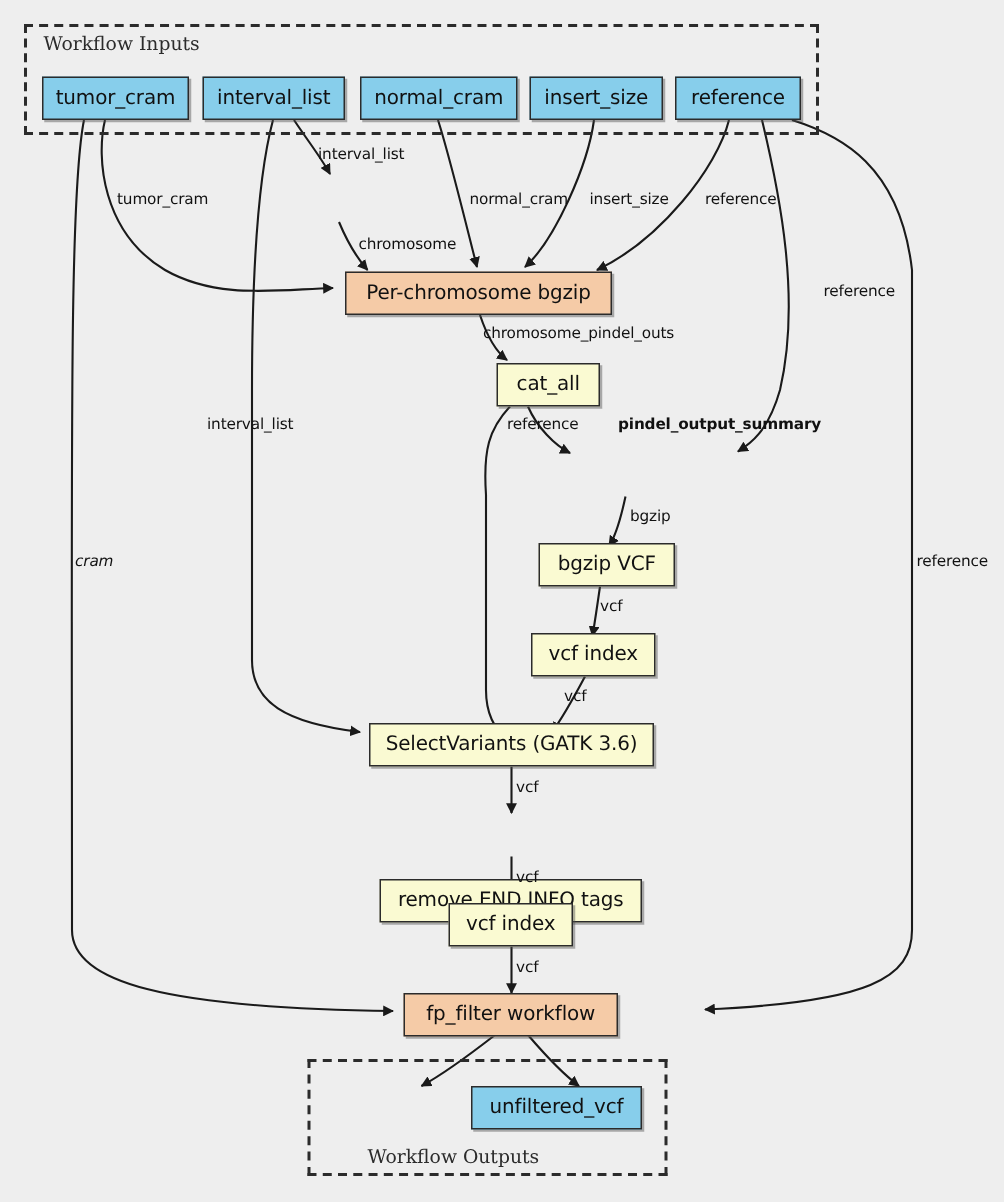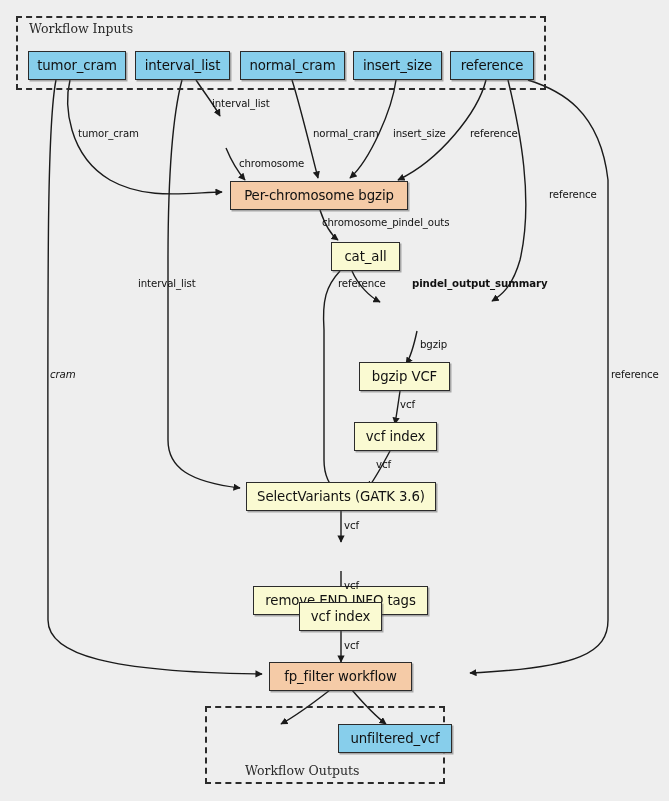--- a/index.html
+++ b/index.html
@@ -149,21 +149,21 @@
   <div class="node step" style="left:354px; top:422px; width:83px; height:29px;">vcf index</div>
 
   <div class="node step" style="left:246px; top:482px; width:190px; height:29px;">SelectVariants (GATK 3.6)</div>
 
   <div class="node step" style="left:253px; top:542px; width:175px; height:29px;margin-top:44px;">remove END INFO tags</div>
 
   <div class="node step" style="left:299px; top:602px; width:83px; height:29px;">vcf index</div>
 
   <div class="node subwf" style="left:269px; top:662px; width:143px; height:29px;">fp_filter workflow</div>
 
-  <div class="node io" style="left:314px; top:724px; width:114px; height:29px;margin-left:24px;">unfiltered_vcf</div>
+  <div class="node io" style="left:314px; top:724px; width:114px; height:29px;">unfiltered_vcf</div>
 
   <div class="elabel" style="left:212px; top:98px;">interval_list</div>
   <div class="elabel" style="left:78px; top:128px;">tumor_cram</div>
   <div class="elabel" style="left:239px; top:158px;">chromosome</div>
   <div class="elabel" style="left:313px; top:128px;">normal_cram</div>
   <div class="elabel" style="left:393px; top:128px;">insert_size</div>
   <div class="elabel" style="left:470px; top:128px;">reference</div>
   <div class="elabel" style="left:322px; top:217px;">chromosome_pindel_outs</div>
   <div class="elabel" style="left:338px; top:278px;">reference</div>
   <div class="elabel" style="left:412px; top:278px;font-weight:bold;">pindel_output_summary</div>

